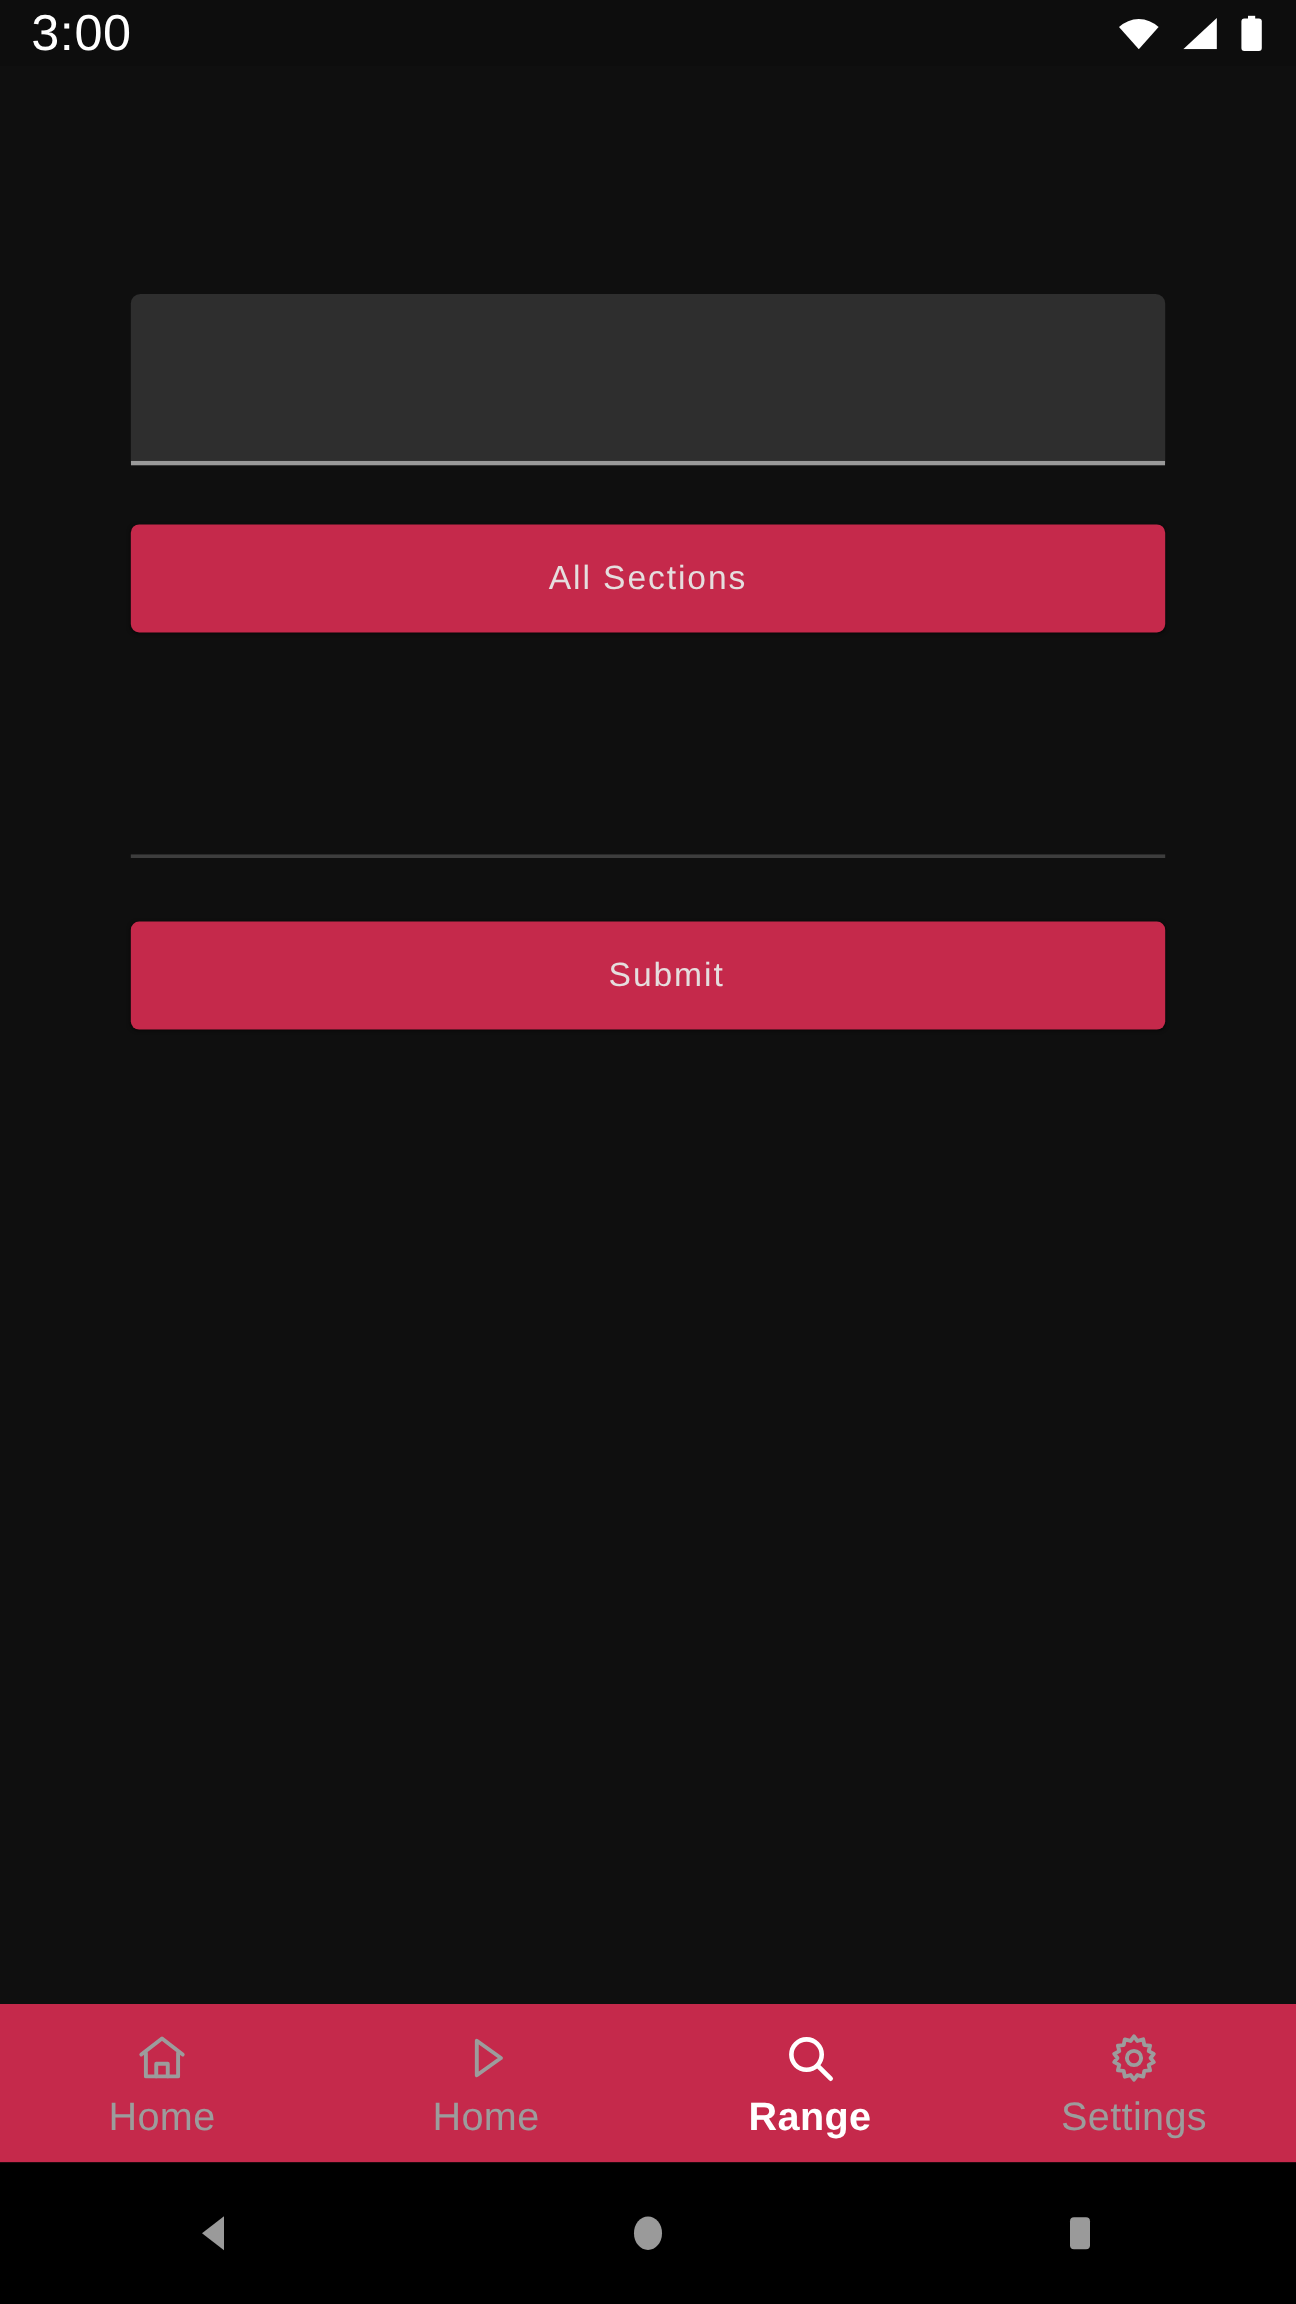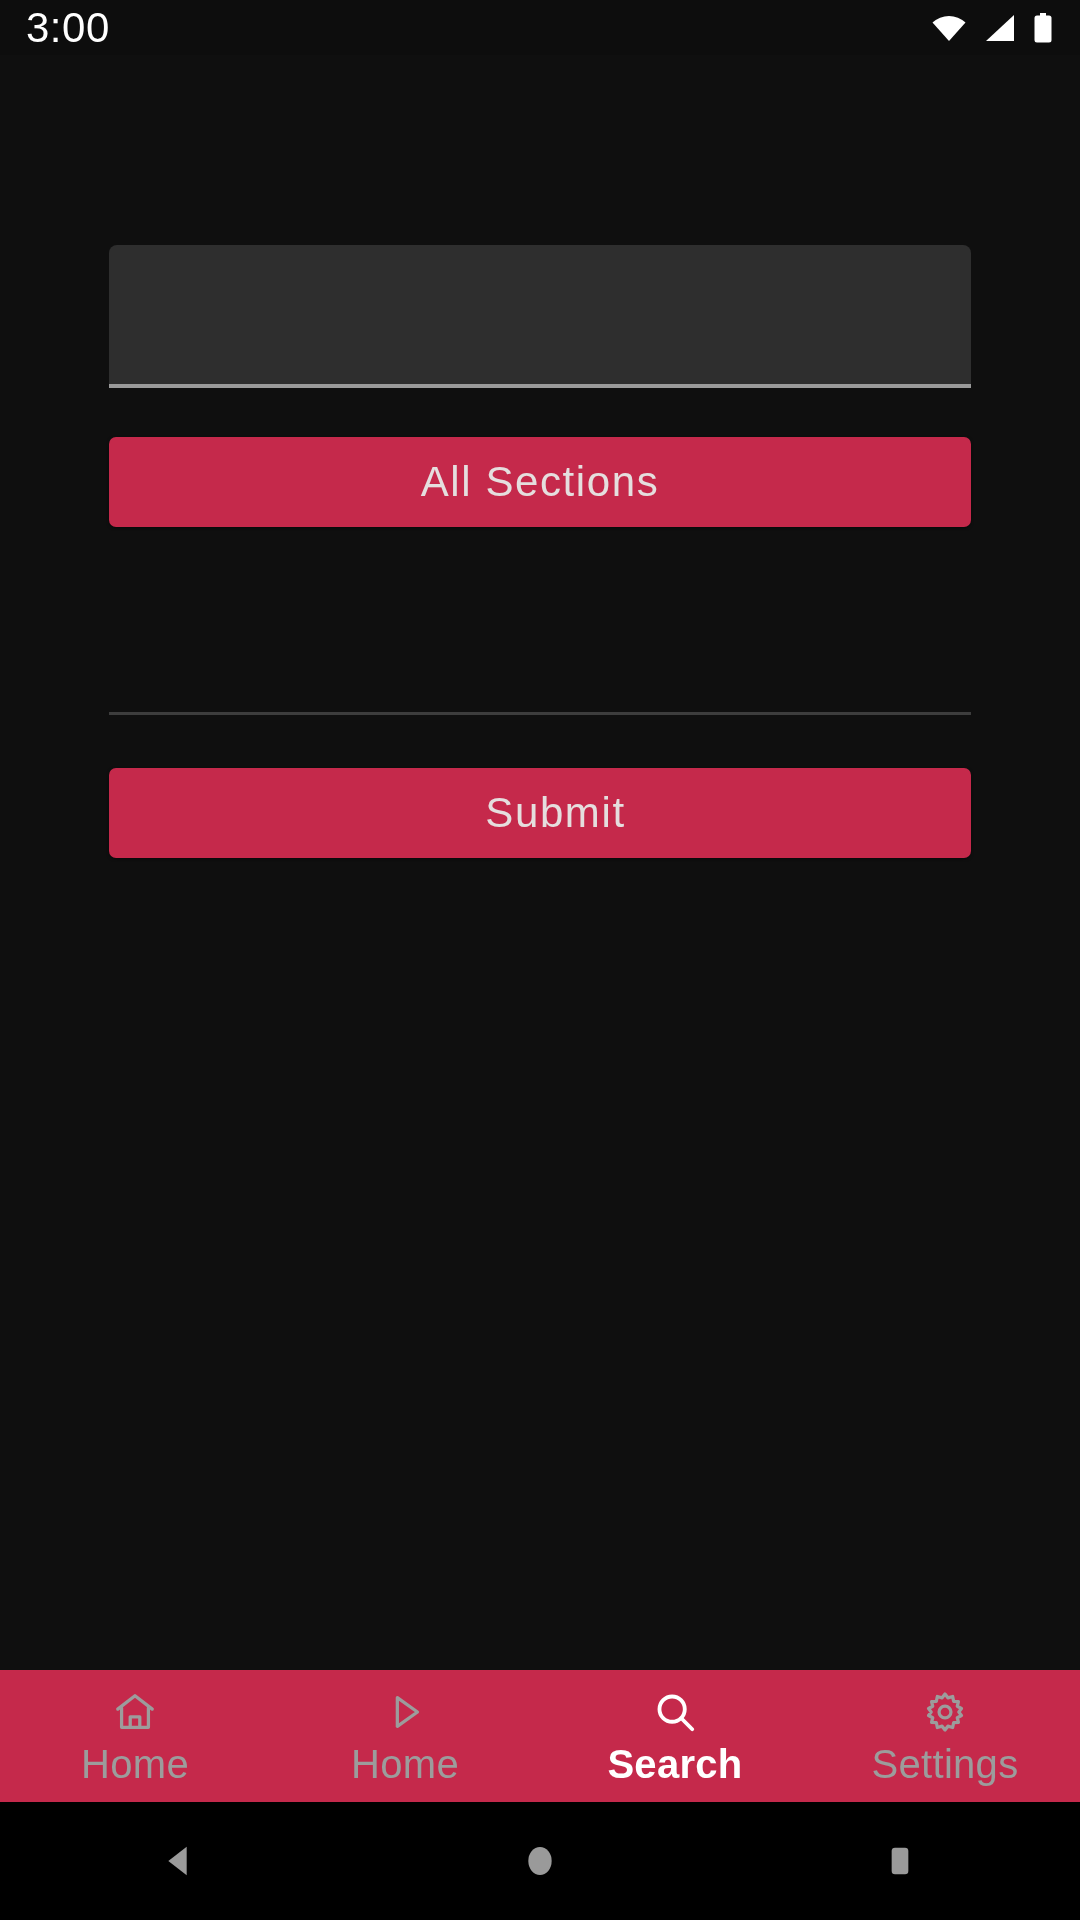--- a/index.html
+++ b/index.html
@@ -63,21 +63,21 @@
 
   .btn {
     position:absolute;
     left:109px;
     width:862px; height:90px;
     background:#c5294b;
     border:none;
     border-radius:7px;
     color:#e5dede;
     font-family:"Liberation Sans", sans-serif;
-    font-size:42px;
+    font-size:28px;
     letter-spacing:1.6px;
     cursor:pointer;
     display:flex; align-items:center; justify-content:center;
     box-shadow:0 1px 3px rgba(0,0,0,0.5);
   }
   .btn-all-sections { top:382px; }
   .btn-date-range   { top:535px; }
   .btn-submit       { top:713px;padding-left:31px; }
 
   .divider {
@@ -103,21 +103,21 @@
     gap:9px;
     cursor:pointer;
     background:transparent;
     border:none;
     padding:0;
   }
   .tab .tab-icon { height:46px; display:flex; align-items:center; justify-content:center; }
   .tab .tab-icon svg { display:block; }
   .tab .tab-label {
     font-family:"Liberation Sans", sans-serif;
-    font-size:40px;
+    font-size:33px;
     letter-spacing:0.3px;
     color:#9c9c9c;
     line-height:1;
   }
   .tab.active .tab-label { color:#ffffff; font-weight:bold; }
 
   
   .sysnav {
     flex:0 0 auto;
     height:118px;
@@ -194,21 +194,21 @@
     </button>
 
 
     <button class="tab active">
       <span class="tab-icon">
         <svg width="46" height="46" viewBox="0 0 24 24" fill="none" stroke="#ffffff" stroke-width="2" stroke-linecap="round">
           <circle cx="10.5" cy="10.5" r="6.6"></circle>
           <path d="M15.4 15.4 L21 21"></path>
         </svg>
       </span>
-      <span class="tab-label">Search</span>
+      <span class="tab-label">Range</span>
     </button>
 
     <button class="tab">
       <span class="tab-icon">
         <svg width="46" height="46" viewBox="0 0 24 24" fill="none" stroke="#9c9c9c" stroke-width="1.7" stroke-linejoin="round">
           <circle cx="12" cy="12" r="3.1"></circle>
           <path d="M12 2.6 L13.5 4.6 L16 3.9 L16.5 6.4 L19 6.6 L18.4 9 L20.6 10.2 L19.2 12 L20.6 13.8 L18.4 15 L19 17.4 L16.5 17.6 L16 20.1 L13.5 19.4 L12 21.4 L10.5 19.4 L8 20.1 L7.5 17.6 L5 17.4 L5.6 15 L3.4 13.8 L4.8 12 L3.4 10.2 L5.6 9 L5 6.6 L7.5 6.4 L8 3.9 L10.5 4.6 Z"></path>
         </svg>
       </span>
       <span class="tab-label">Settings</span>

